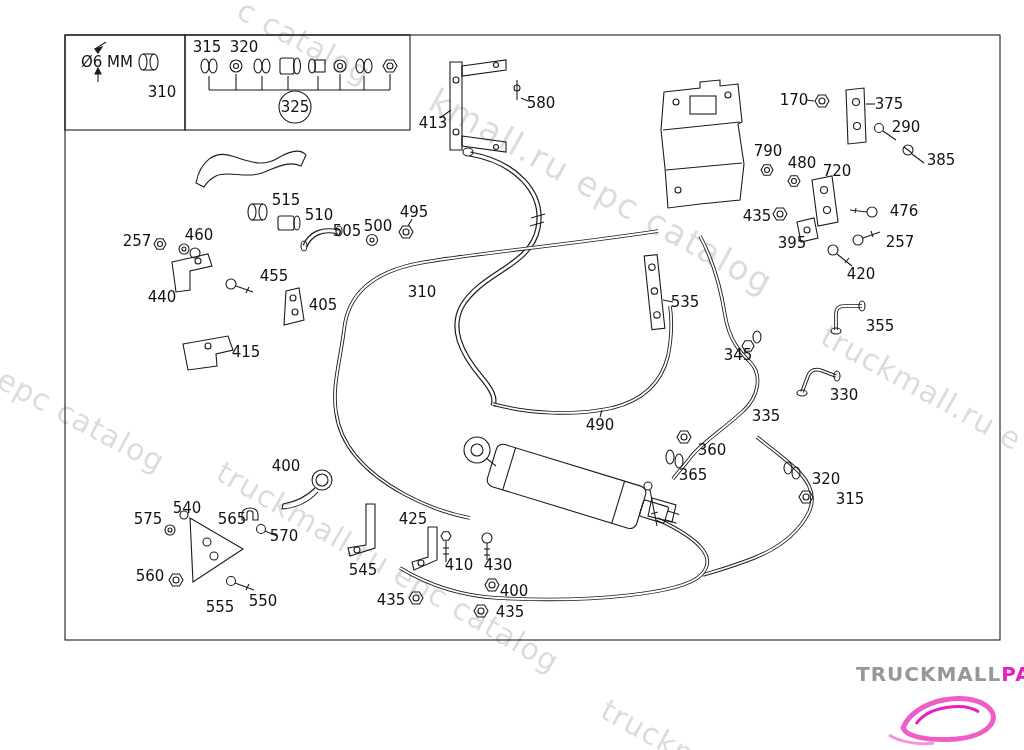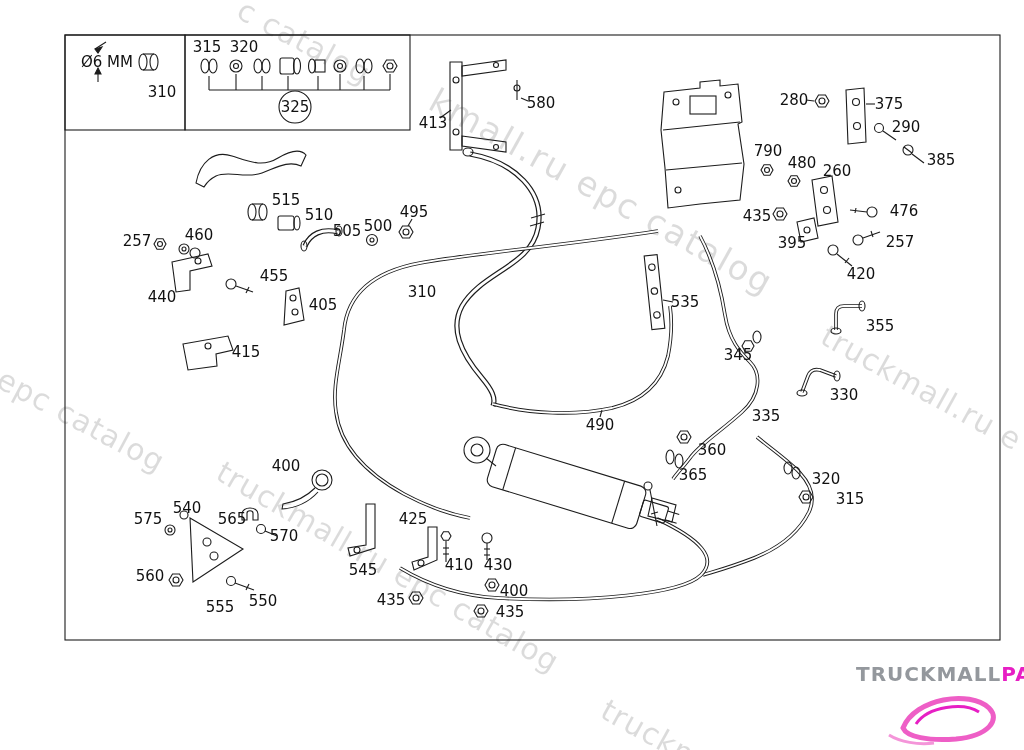--- a/index.html
+++ b/index.html
@@ -307,27 +307,27 @@
 </svg>
 
 <div class="pl" style="left:107px;top:62px">Ø6 MM</div>
 <div class="pl" style="left:162px;top:92px">310</div>
 <div class="pl" style="left:207px;top:47px">315</div>
 <div class="pl" style="left:244px;top:47px">320</div>
 <div class="pl" style="left:295px;top:107px">325</div>
 
 <div class="pl" style="left:541px;top:103px">580</div>
 <div class="pl" style="left:433px;top:123px">413</div>
-<div class="pl" style="left:794px;top:100px">280</div>
+<div class="pl" style="left:794px;top:100px">170</div>
 <div class="pl" style="left:889px;top:104px">375</div>
 <div class="pl" style="left:906px;top:127px">290</div>
 <div class="pl" style="left:941px;top:160px">385</div>
 <div class="pl" style="left:768px;top:151px">790</div>
 <div class="pl" style="left:802px;top:163px">480</div>
-<div class="pl" style="left:837px;top:171px">260</div>
+<div class="pl" style="left:837px;top:171px">720</div>
 <div class="pl" style="left:757px;top:216px">435</div>
 <div class="pl" style="left:904px;top:211px">476</div>
 <div class="pl" style="left:792px;top:243px">395</div>
 <div class="pl" style="left:900px;top:242px">257</div>
 <div class="pl" style="left:861px;top:274px">420</div>
 <div class="pl" style="left:286px;top:200px">515</div>
 <div class="pl" style="left:319px;top:215px">510</div>
 <div class="pl" style="left:347px;top:231px">505</div>
 <div class="pl" style="left:378px;top:226px">500</div>
 <div class="pl" style="left:414px;top:212px">495</div>

